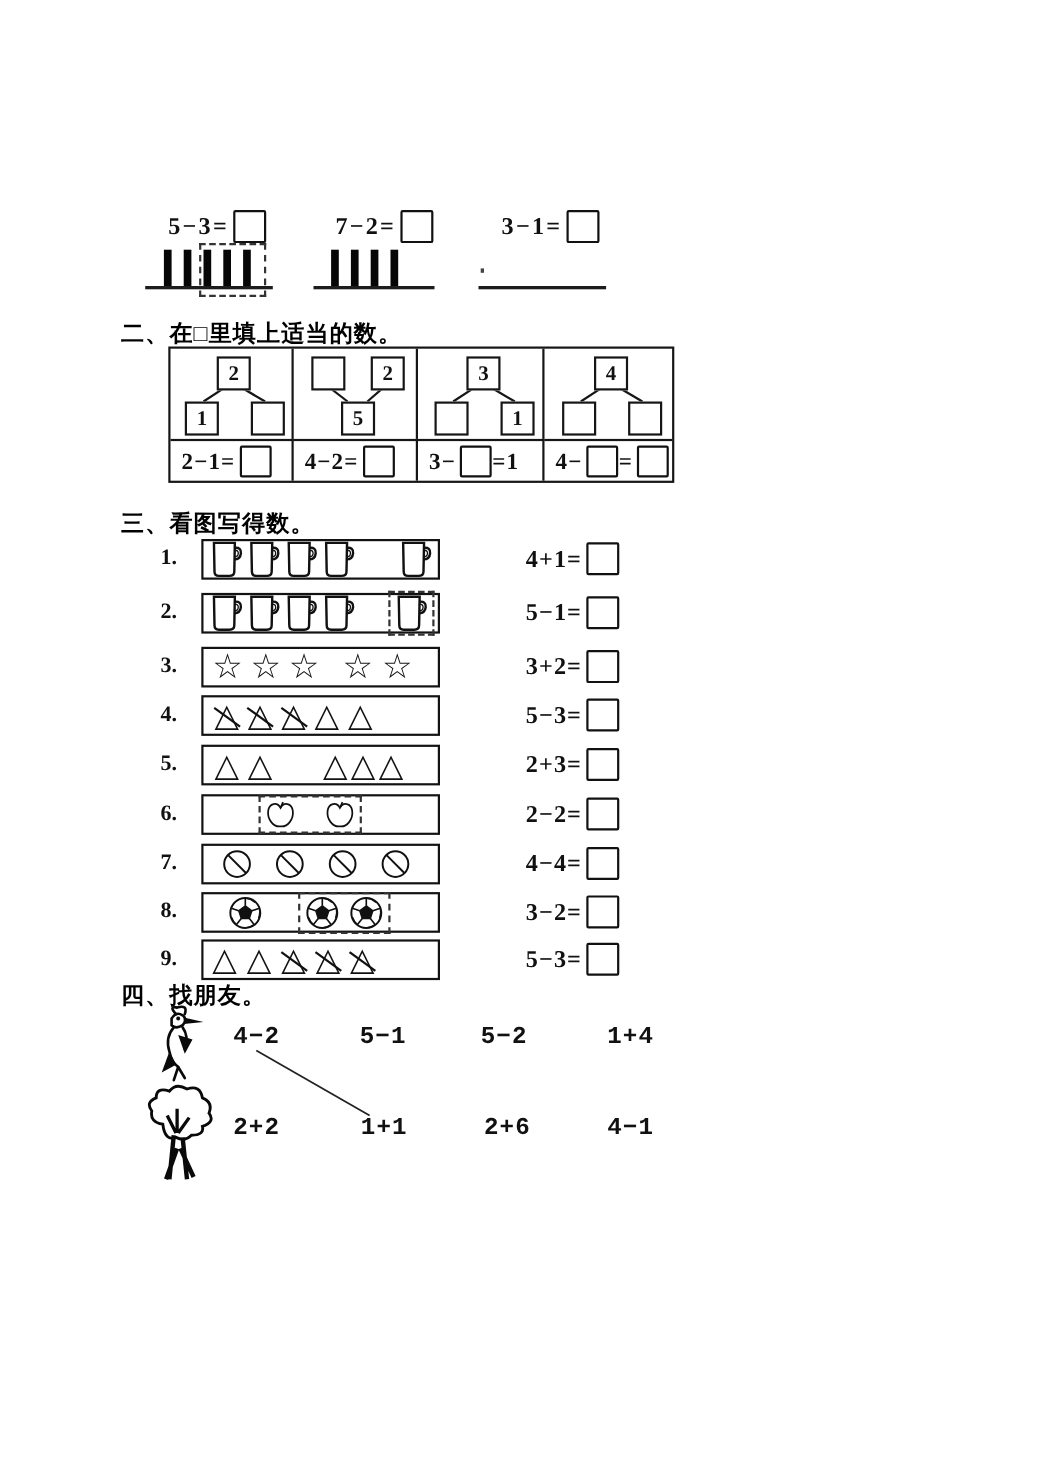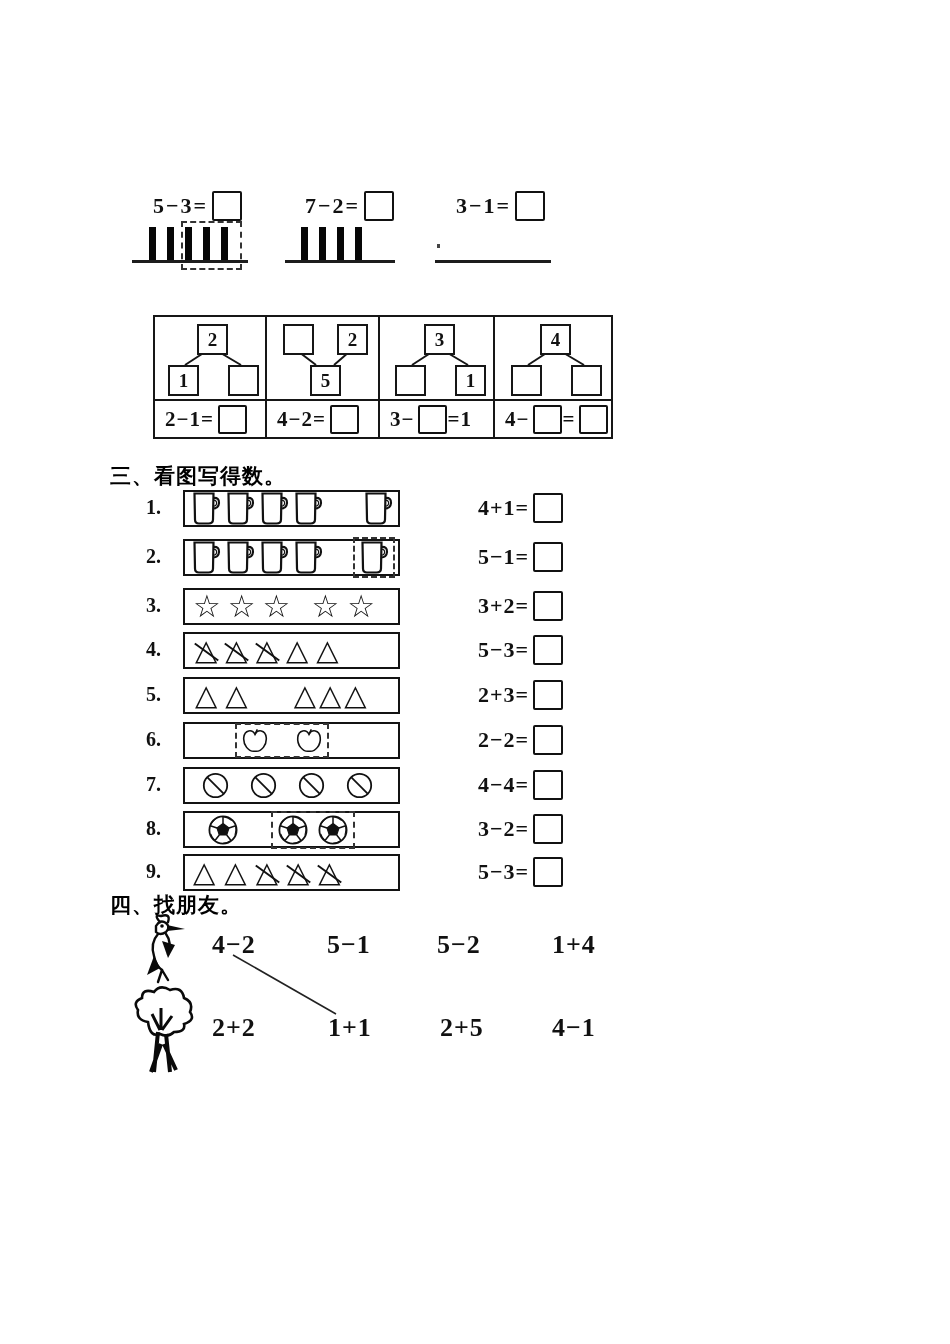--- a/index.html
+++ b/index.html
@@ -43,21 +43,21 @@
             padding:1px 4px;margin:0;}
   .icon{position:relative;display:inline-flex;align-items:center;justify-content:center;}
   .glyph{font-family:"DejaVu Sans",sans-serif;line-height:1;color:#111;}
   .star{font-size:31px;}
   .tri{font-size:29px;}
   .crossed::after{content:"";position:absolute;left:-14%;top:52%;width:130%;height:2px;
                   background:#111;transform:rotate(36deg);}
   .s3eq{position:absolute;left:478px;top:3px;display:flex;align-items:center;
         font-size:22px;font-weight:600;letter-spacing:1px;}
   
-  .s4eq{position:absolute;font-size:26px;font-weight:600;letter-spacing:1px;}
+  .s4eq{position:absolute;font-size:22px;font-weight:600;letter-spacing:1px;font-family:Liberation Mono, monospace;}
   .imgabs{position:absolute;}
 </style>
 </head>
 <body>
 
 <div class="page">
 
 
 
   <div class="eq" style="left:153px;top:191px">
@@ -86,20 +86,21 @@
     </div>
   <div class="baseline" style="left:285px;top:260px;width:110px"></div>
 
   <div class="eq" style="left:456px;top:191px">
     <span>3−1=</span>
     <span class="abox"></span>
   </div>
   <div class="speck" style="left:437px;top:244px"></div>
   <div class="baseline" style="left:435px;top:260px;width:116px"></div>
 
+  <div class="heading" style="top:289px">二、在□里填上适当的数。</div>
 
   <div class="s2-table">
 
     <div class="cell">
       <svg class="bondlines" width="112" height="82">
         <line x1="50" y1="35" x2="30" y2="48" stroke="#161616" stroke-width="2"></line>
         <line x1="64" y1="35" x2="86" y2="48" stroke="#161616" stroke-width="2"></line>
       </svg>
       <div class="bbox" style="left:42px;top:7px">2</div>
       <div class="bbox" style="left:13px;top:48px">1</div>
@@ -496,17 +497,17 @@
   </svg>
 
   <svg class="imgabs" style="left:128px;top:984px" width="70" height="92" viewBox="0 0 70 92">
     <path d="M20 38 Q8 36 10 26 Q4 18 14 14 Q14 4 26 8 Q32 0 42 6 Q54 2 56 14 Q66 18 62 28 Q68 36 56 40 Q58 48 46 48 Q40 54 32 50 Q22 54 20 38 Z" fill="none" stroke="#0a0a0a" stroke-width="2.6"></path>
     <path d="M30 48 L26 88 M38 50 L42 88 M33 60 L23 88 M36 60 L48 86" stroke="#0a0a0a" stroke-width="4" fill="none"></path>
     <path d="M32 46 L24 30 M34 46 L44 32 M33 46 L33 24" stroke="#0a0a0a" stroke-width="3" fill="none"></path>
   </svg>
 
   <span class="s4eq" style="left:212px;top:1013px">2+2</span>
   <span class="s4eq" style="left:328px;top:1013px">1+1</span>
-  <span class="s4eq" style="left:440px;top:1013px">2+5</span>
+  <span class="s4eq" style="left:440px;top:1013px">2+6</span>
   <span class="s4eq" style="left:552px;top:1013px">4−1</span>
 
 
 </div>
 
 </body></html>

